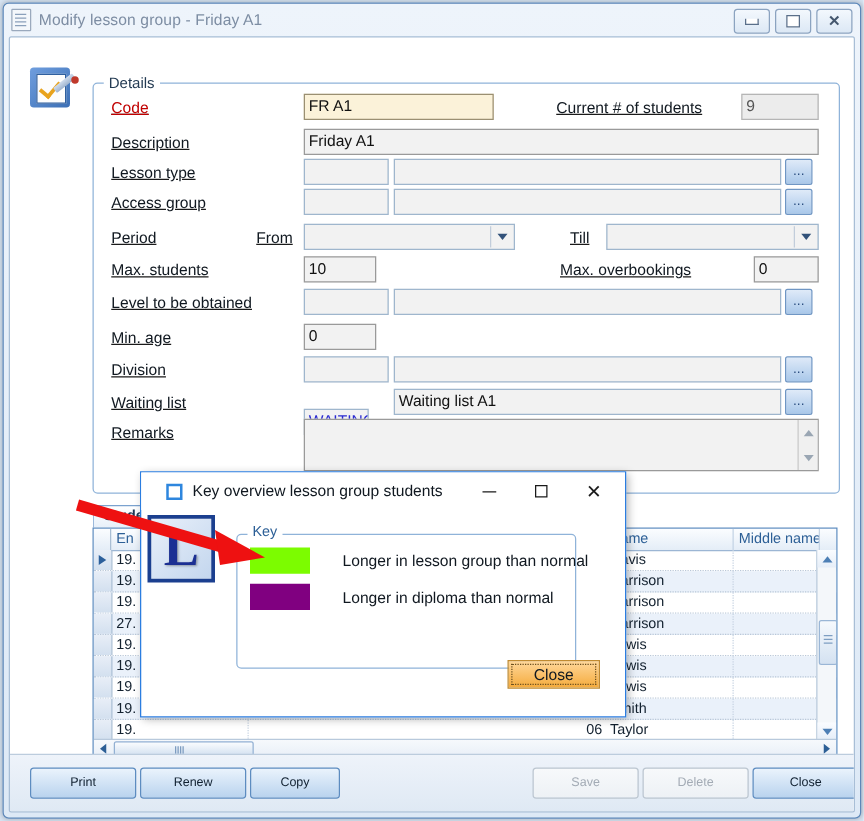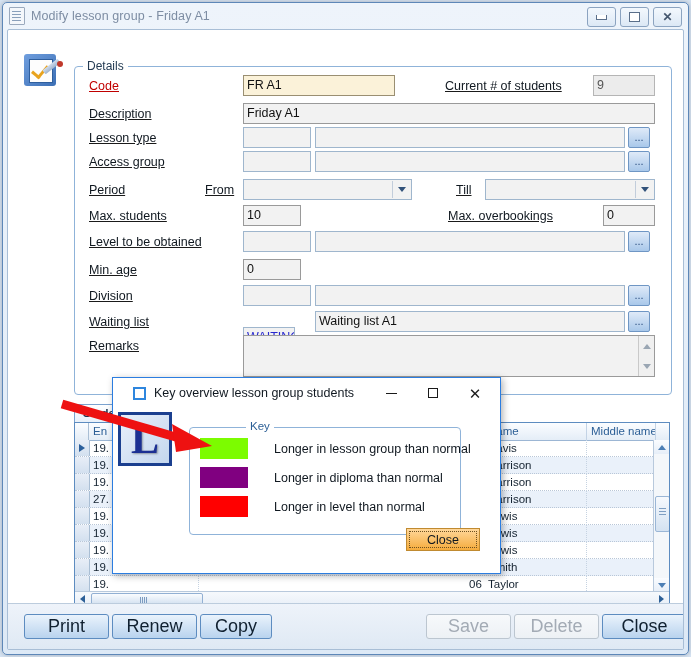--- a/index.html
+++ b/index.html
@@ -219,21 +219,21 @@
   
   .blocked{position:absolute;left:68px;top:590px;font-size:12.5px;color:#101820;}
   .footer{
     position:absolute;left:0;right:0;bottom:0;height:45px;
     background:linear-gradient(#eef3fa,#dfe9f4);border-top:1px solid #bcccdd;
   }
   .btn{
     position:absolute;box-sizing:border-box;height:25px;
     border:1px solid #5d8cc0;border-radius:3px;
     background:linear-gradient(#eaf3fc,#b9d3ee);
-    font-family:"Liberation Sans", sans-serif;font-size:18px;color:#102030;
+    font-family:"Liberation Sans", sans-serif;font-size:10px;color:#102030;
     display:flex;align-items:center;justify-content:center;cursor:default;
   }
   .btn.dis{
     border:1px solid #bcc6d0;background:linear-gradient(#f7f9fb,#edf1f5);color:#a3abb5;
   }
   
   .dlg{
     position:absolute;left:112px;top:377px;width:389px;height:197px;
     background:#fff;border:1px solid #2b7de0;box-shadow:2px 2px 7px rgba(0,0,0,.3);
     box-sizing:border-box;
@@ -249,21 +249,21 @@
   .dlg .dtext{font-size:12.5px;color:#101820;}
   .dlg .dbtns{position:absolute;right:4px;top:2px;display:flex;}
   .dlg .dbtn{
     width:42px;height:26px;display:flex;align-items:center;justify-content:center;
     color:#1a1a1a;cursor:default;
   }
   .dlg .dbtn .m{width:11px;height:1px;background:#1a1a1a;}
   .dlg .dbtn .mx{width:10px;height:10px;border:1px solid #1a1a1a;box-sizing:border-box;}
   .dlg .dbtn .cl{font-size:15px;line-height:1;font-weight:300;}
   #keygroup{left:76px;top:49px;width:270px;height:106px;position:absolute;border:1px solid #8fb3d9;border-radius:4px;}
-  #keygroup>.legend{position:absolute;top:-8px;left:8px;background:#fff;padding:0 4px;font-size:11.5px;color:#2c5f96;margin-left:48px;}
+  #keygroup>.legend{position:absolute;top:-8px;left:8px;background:#fff;padding:0 4px;font-size:11.5px;color:#2c5f96;}
   .keyrow{position:absolute;left:10px;display:flex;align-items:center;}
   .swatch{width:48px;height:21px;flex:none;}
   .keytxt{font-size:12.5px;color:#101820;margin-left:26px;white-space:nowrap;}
   .closebtn{
     position:absolute;left:293px;top:150px;width:74px;height:23px;box-sizing:border-box;
     background:linear-gradient(#ffd79a,#f5ab3c);
     border:1px solid #c08a30;
     display:flex;align-items:center;justify-content:center;
     font-size:12.5px;color:#101820;cursor:default;
   }
@@ -561,24 +561,20 @@
     <div class="legend">Key</div>
 
     <div class="keyrow" style="top:10px;">
       <span class="swatch" id="sw0" style="background: rgb(124, 252, 0);"></span>
       <span class="keytxt">Longer in lesson group than normal</span>
     </div>
     <div class="keyrow" style="top:39px;">
       <span class="swatch" id="sw1" style="background: rgb(128, 0, 128);"></span>
       <span class="keytxt">Longer in diploma than normal</span>
     </div>
-    <div class="keyrow" style="top:68px;">
-      <span class="swatch" id="sw2" style="background: rgb(255, 0, 0);"></span>
-      <span class="keytxt">Longer in level than normal</span>
-    </div>
   </div>
 
   <div class="closebtn">
     <span class="fr"></span>
     <span>Close</span>
   </div>
 </div>
 
 <div class="llogo">L</div>
 <svg class="arrow" viewBox="0 0 160 60">

